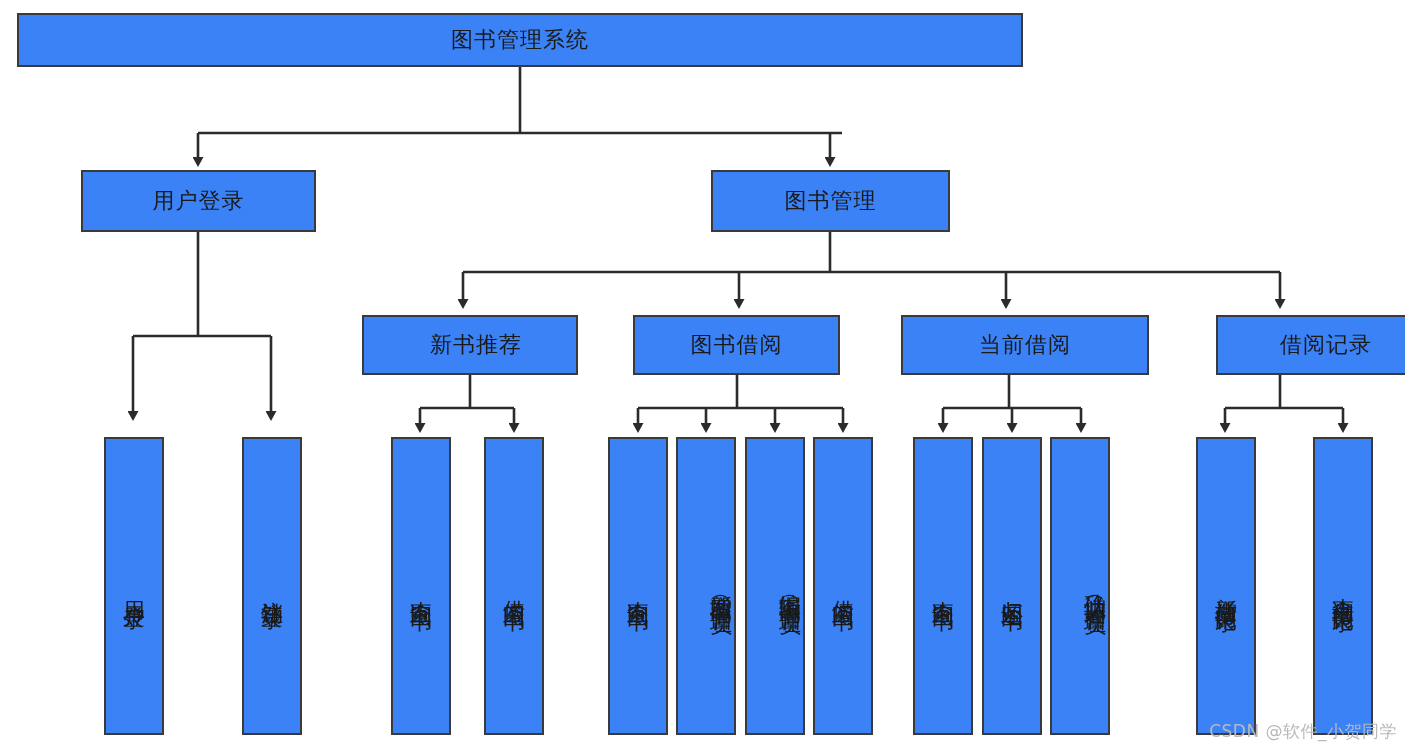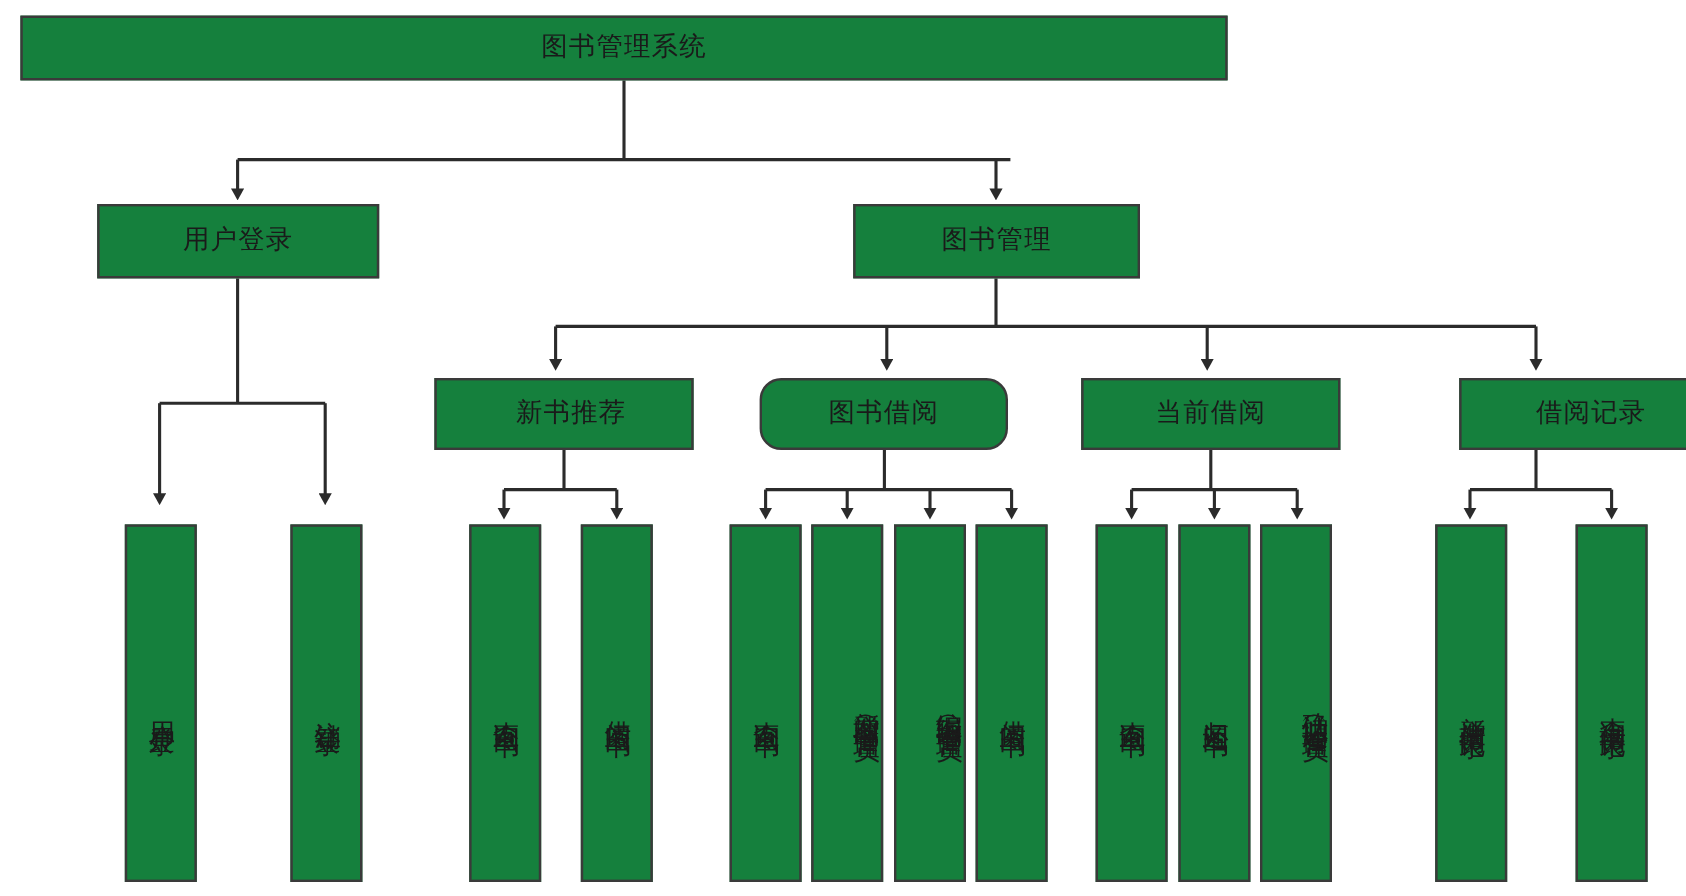--- a/index.html
+++ b/index.html
@@ -14,21 +14,21 @@
     position: relative;
     width: 1405px;
     height: 747px;
     background: #ffffff;
     overflow: hidden;
   }
   .node {
     position: absolute;
     box-sizing: border-box;
     border: 2.5px solid #3a3a3a;
-    background: #15803d;
+    background: #3b82f6;
     display: flex;
     align-items: center;
     justify-content: center;
     color: #1a1a1a;
   }
   .node.h {
     font-size: 22px;
     letter-spacing: 1px;
   }
   .node.v {
@@ -128,24 +128,24 @@
   <div class="node h" style="left:81px; top:170px; width:235px; height:62px;">
     <span class="node-text">用户登录</span>
   </div>
   <div class="node h" style="left:711px; top:170px; width:239px; height:62px;">
     <span class="node-text">图书管理</span>
   </div>
 
   <div class="node h" style="left:362px; top:315px; width:216px; height:60px;padding-left:12px;">
     <span class="node-text">新书推荐</span>
   </div>
-  <div class="node h" style="left:633px; top:315px; width:207px; height:60px;border-radius:18px;">
+  <div class="node h" style="left:633px; top:315px; width:207px; height:60px;">
     <span class="node-text">图书借阅</span>
   </div>
-  <div class="node h" style="left:901px; top:315px; width:216px; height:60px;">
+  <div class="node h" style="left:901px; top:315px; width:248px; height:60px;">
     <span class="node-text">当前借阅</span>
   </div>
   <div class="node h" style="left:1216px; top:315px; width:220px; height:60px;">
     <span class="node-text">借阅记录</span>
   </div>
 
   <div class="node v center" style="left:104px; top:437px; width:60px; height:298px;">
     <span class="node-text">用户登录</span>
   </div>
   <div class="node v center" style="left:242px; top:437px; width:60px; height:298px;">
@@ -182,14 +182,15 @@
     <span class="node-text">确认归还（管理员）</span>
   </div>
 
   <div class="node v center" style="left:1196px; top:437px; width:60px; height:298px;">
     <span class="node-text">新增借阅记录</span>
   </div>
   <div class="node v center" style="left:1313px; top:437px; width:60px; height:298px;">
     <span class="node-text">查询借阅记录</span>
   </div>
 
+  <div class="watermark">CSDN @软件_小贺同学</div>
 
 </div>
 
 </body></html>

